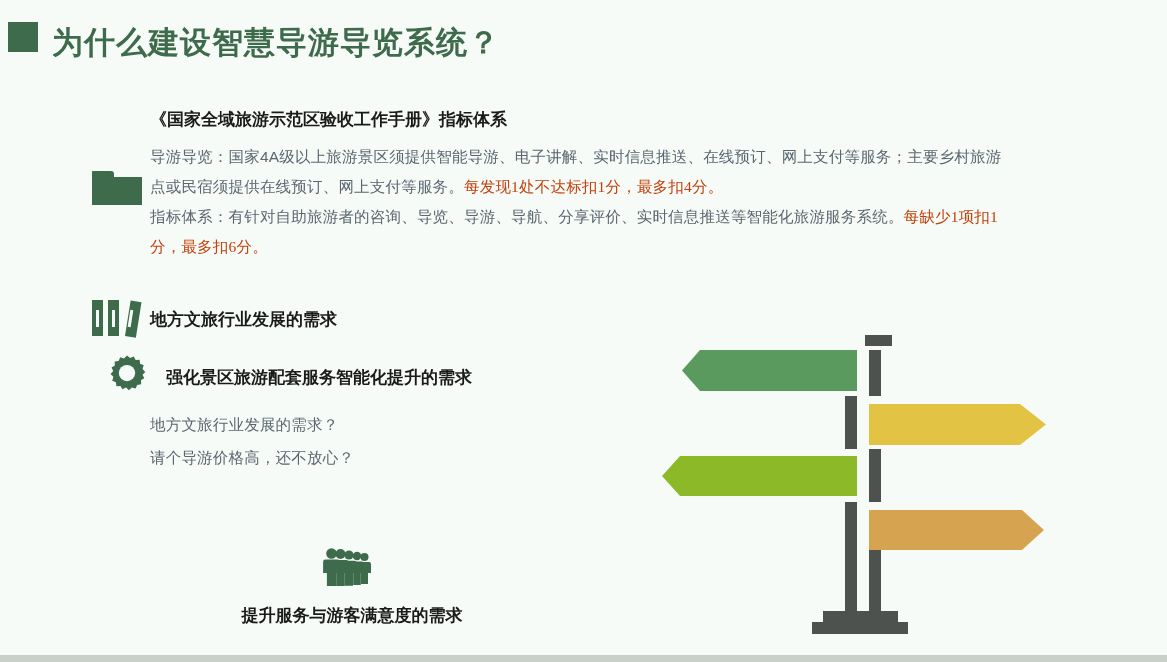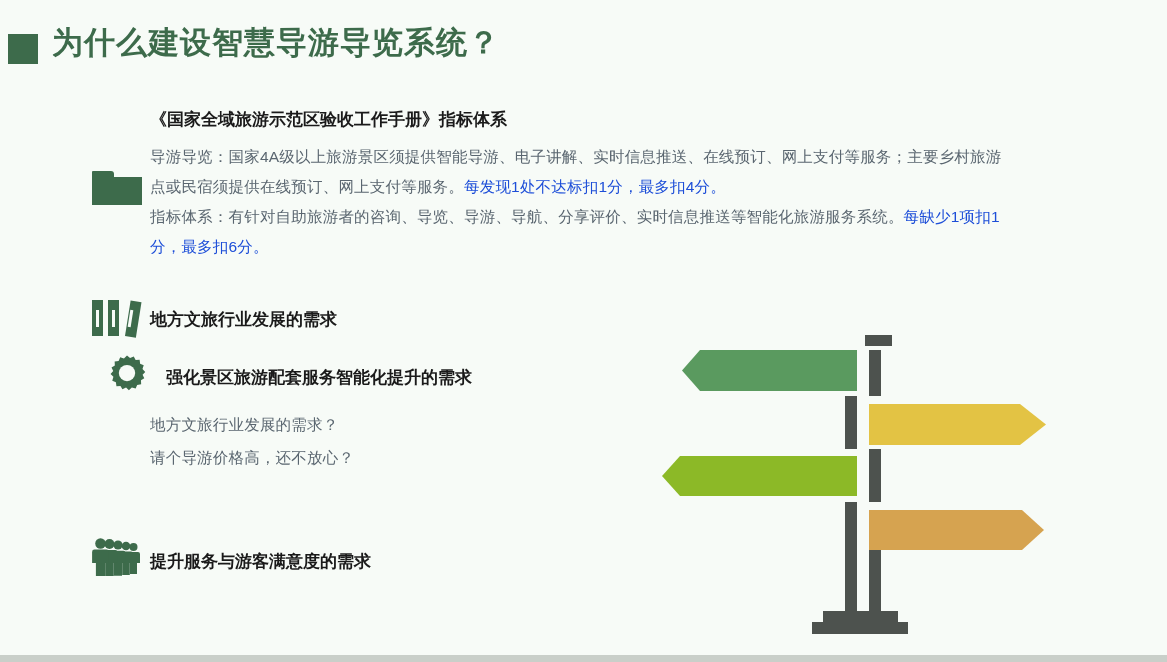--- a/index.html
+++ b/index.html
@@ -27,21 +27,21 @@
     height: 7px;
     background: #c9cfc9;
   }
 
   
   .title-row {
     position: absolute;
     left: 8px;
     top: 22px;
     display: flex;
-    align-items: flex-end;
+    align-items: flex-start;
     gap: 14px;
   }
   .title-bullet {
     width: 30px;
     height: 30px;
     background: #3d6b4b;
     flex: 0 0 auto;
   }
   .title-text {
     font-size: 31px;
@@ -71,35 +71,36 @@
     line-height: 1.2;
     white-space: nowrap;
   }
   .body-text {
     font-size: 15.5px;
     color: #5a6670;
     line-height: 30px;
     letter-spacing: 0.2px;
   }
   .body-text .red {
-    color: #1d4ed8;
+    color: #c2410c;
+    font-family: Liberation Serif, serif;
   }
   .qa-line {
     font-size: 15.5px;
     color: #5a6670;
     line-height: 33px;
     letter-spacing: 0.2px;
   }
 
   
   #block-manual   { left: 92px; top: 110px; width: 900px; }
   #block-local    { left: 92px; top: 300px; width: 520px; }
   #block-smart    { left: 108px; top: 355px; width: 560px; }
   #block-qa       { left: 150px; top: 408px; width: 470px; }
-  #block-satis    { left: 92px; top: 538px; width: 520px; }
+  #block-satis    { left: 92px; top: 538px; width: 520px; flex-direction: column; }
 
   #block-manual .icon-slot { padding-top: 4px; }
   #block-manual .manual-body { margin-top: 12px; width: 860px; }
 
   
   .icon-folder {
     width: 50px;
     height: 34px;
     position: relative;
   }

